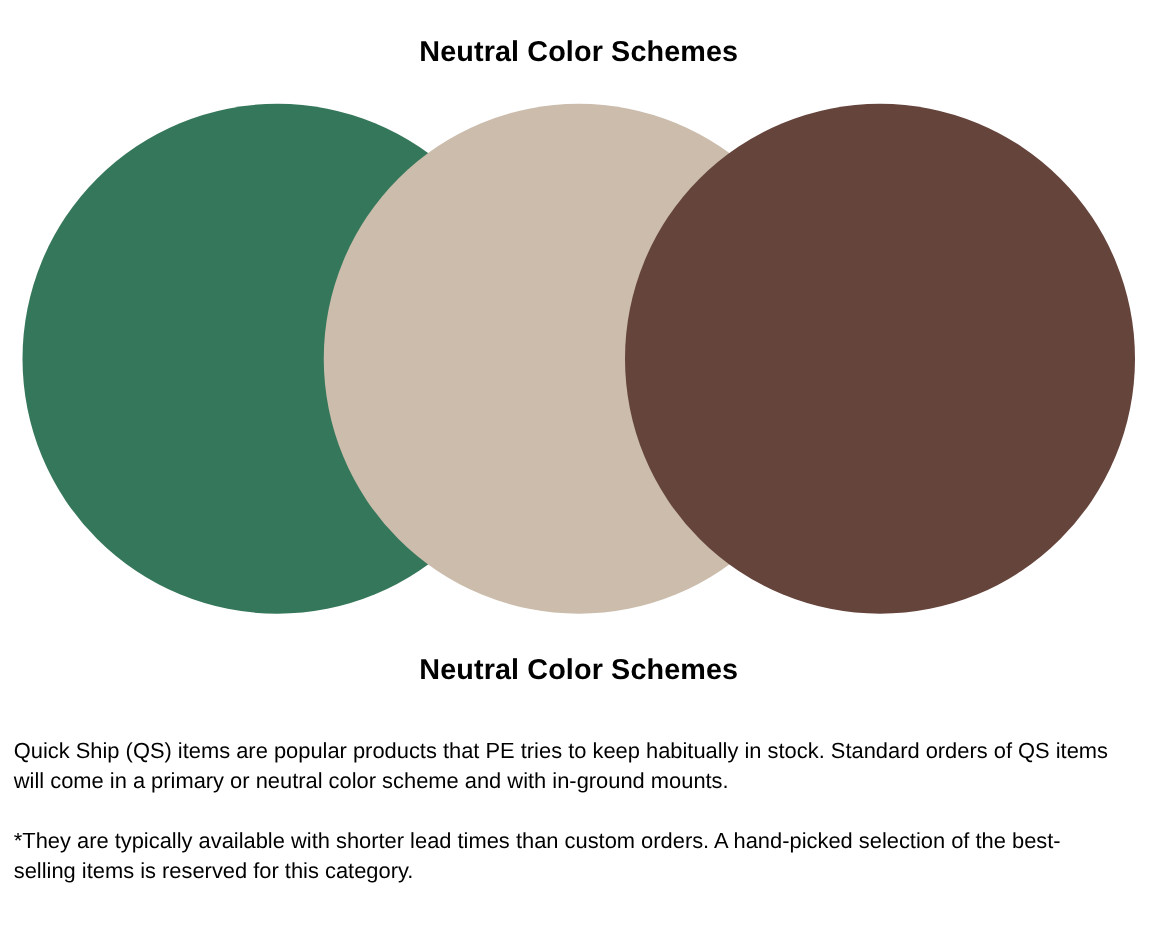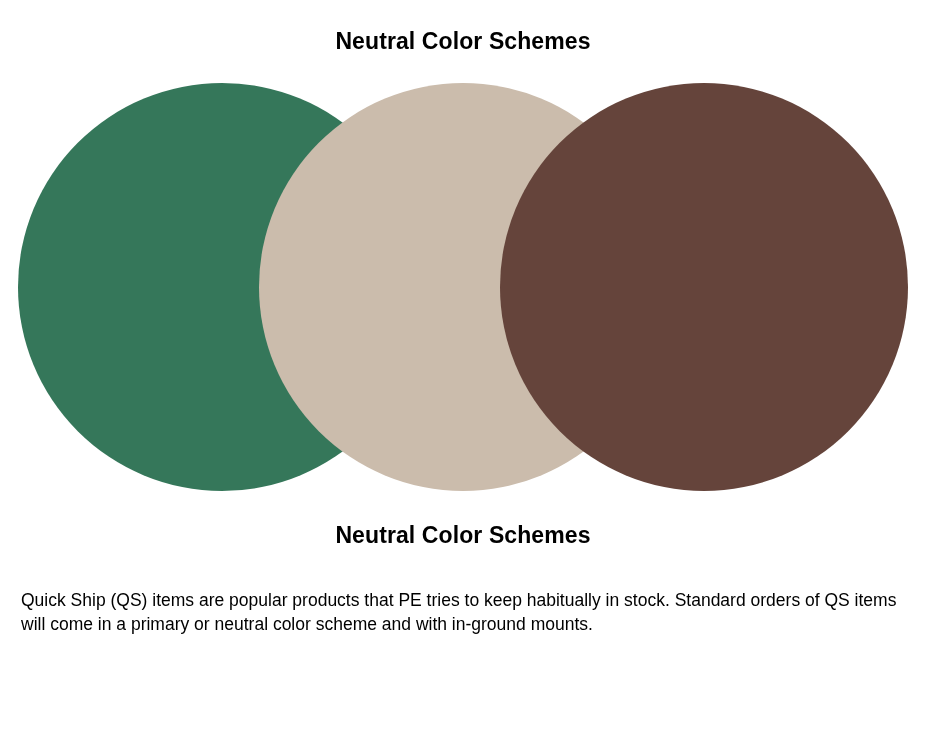--- a/index.html
+++ b/index.html
@@ -59,21 +59,21 @@
     left: 0;
     width: 926px;
     text-align: center;
     font-size: 23px;
     font-weight: bold;
     letter-spacing: 0.1px;
   }
 
   .body-text {
     position: absolute;
-    left: 21px;
+    left: 11px;
     top: 588px;
     width: 885px;
     font-size: 17.5px;
     line-height: 24px;
     color: #000000;
   }
 
   .para {
     margin: 0;
   }
@@ -91,15 +91,16 @@
   <div class="swatch-row">
     <div class="swatch swatch-1" style="background: rgb(53, 119, 90);"></div>
     <div class="swatch swatch-2" style="background: rgb(203, 188, 172);"></div>
     <div class="swatch swatch-3" style="background: rgb(101, 68, 59);"></div>
   </div>
 
   <div class="title-bottom">Neutral Color Schemes</div>
 
   <div class="body-text">
     <p class="para">Quick Ship (QS) items are popular products that PE tries to keep habitually in stock. Standard orders of QS items will come in a primary or neutral color scheme and with in-ground mounts.</p>
+    <p class="para">*They are typically available with shorter lead times than custom orders. A hand-picked selection of the best-selling items is reserved for this category.</p>
   </div>
 
 </div>
 
 </body></html>

